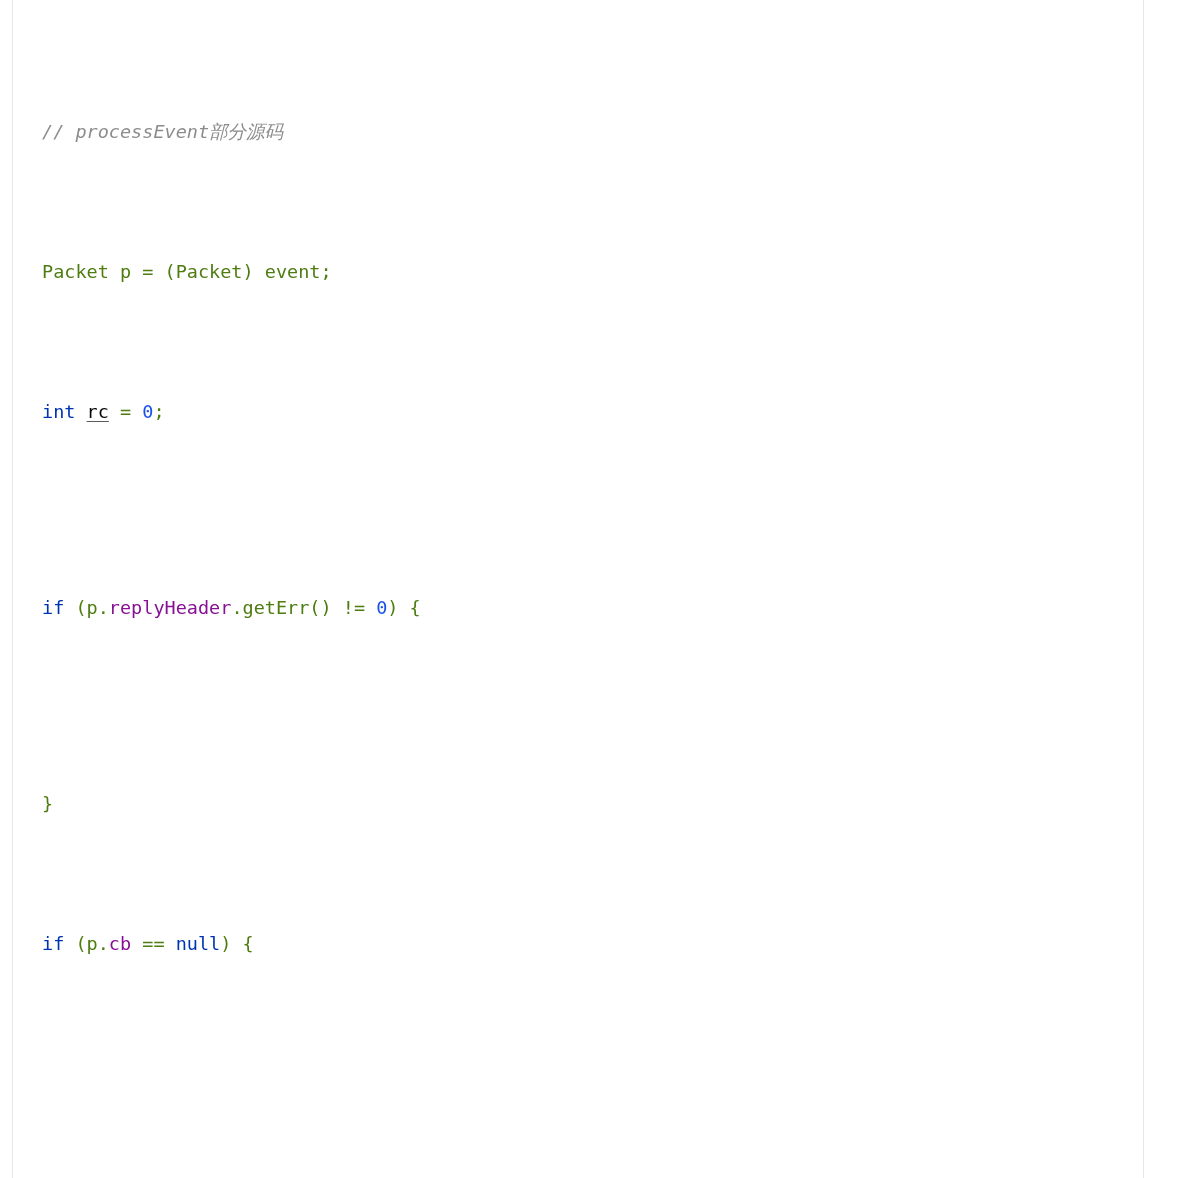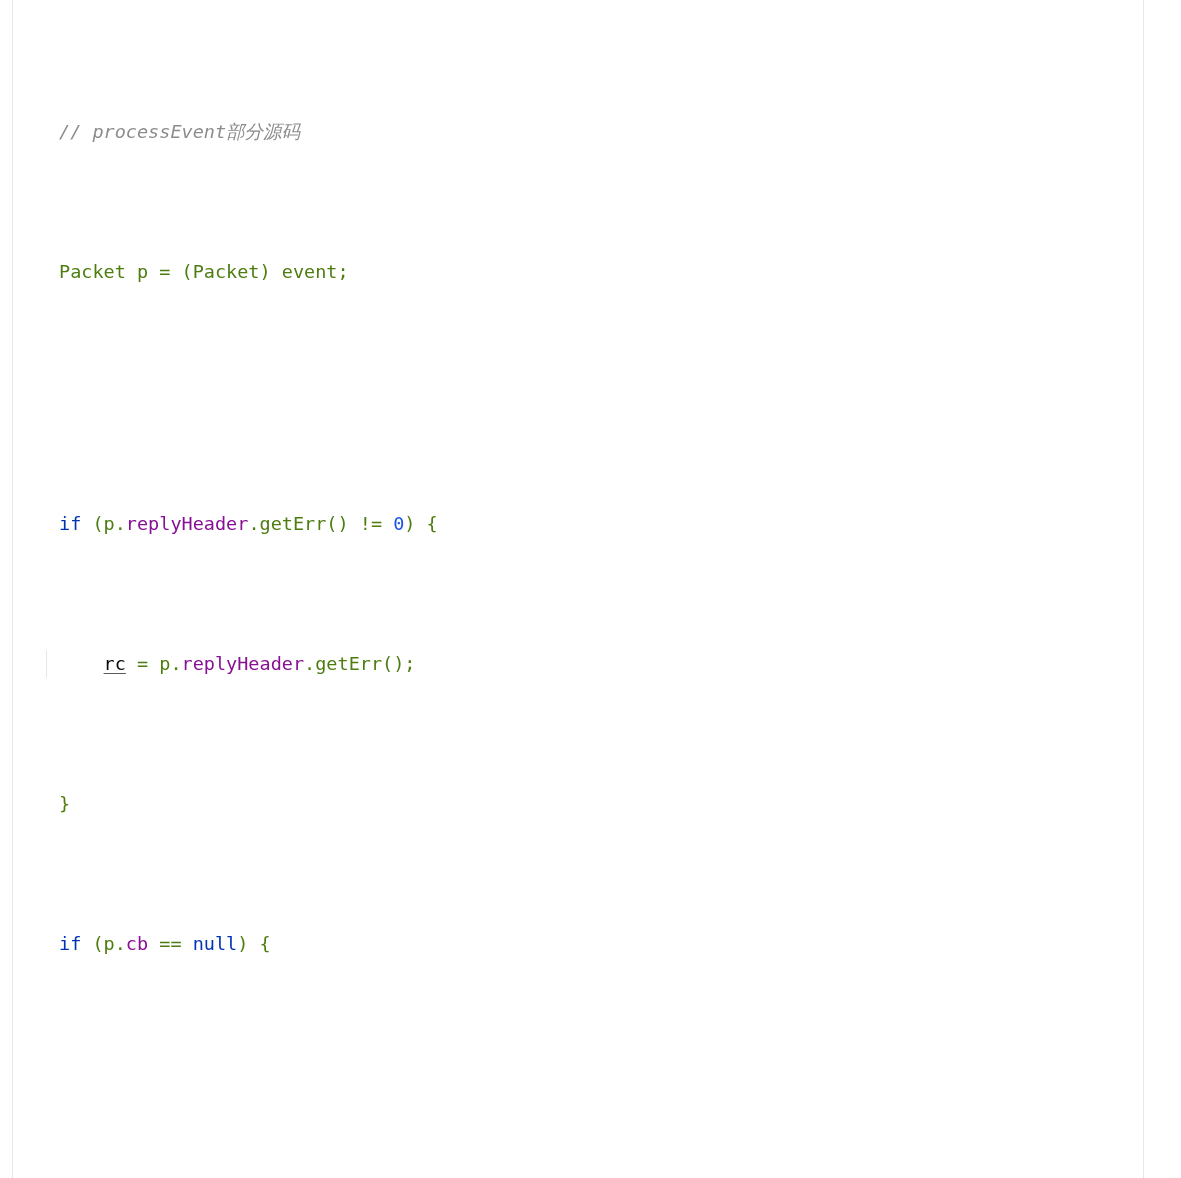--- a/index.html
+++ b/index.html
@@ -49,21 +49,21 @@
     font-size: 18.5px;
     line-height: 28px;
     letter-spacing: 0px;
     white-space: pre;
     color: #080808;
   }
 
   .line {
     position: relative;
     height: 28px;
-    padding-left: 59px;
+    padding-left: 42px;
     white-space: pre;
   }
 
   
   .line .guide {
     position: absolute;
     top: 0;
     width: 1px;
     height: 28px;
     background: #e6e6ea;
@@ -88,28 +88,28 @@
 
   <div id="code">
 
     
     <div class="line"><span class="cmt">// processEvent部分源码</span></div>
 
     
     <div class="line"><span class="pln">Packet p = (Packet) event;</span></div>
 
     
+    <div class="line"><span class="kw">int</span><span class="pln"> </span><span class="var">rc</span><span class="pln"> = </span><span class="num">0</span><span class="pln">;</span></div>
 
     
 
     
     <div class="line"><span class="kw">if</span><span class="pln"> (p.</span><span class="fld">replyHeader</span><span class="pln">.getErr() != </span><span class="num">0</span><span class="pln">) {</span></div>
 
     
-    <div class="line"><span class="guide" style="left:46px"></span><span class="pln">    </span><span class="var">rc</span><span class="pln"> = p.</span><span class="fld">replyHeader</span><span class="pln">.getErr();</span></div>
 
     
     <div class="line"><span class="pln">}</span></div>
 
     
     <div class="line"><span class="kw">if</span><span class="pln"> (p.</span><span class="fld">cb</span><span class="pln"> == </span><span class="kw">null</span><span class="pln">) {</span></div>
 
     
     
 

